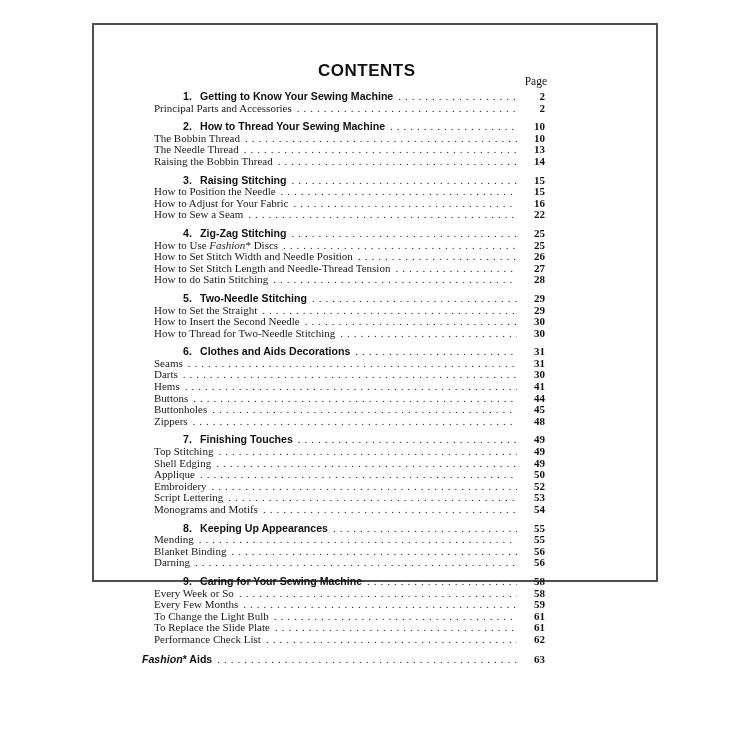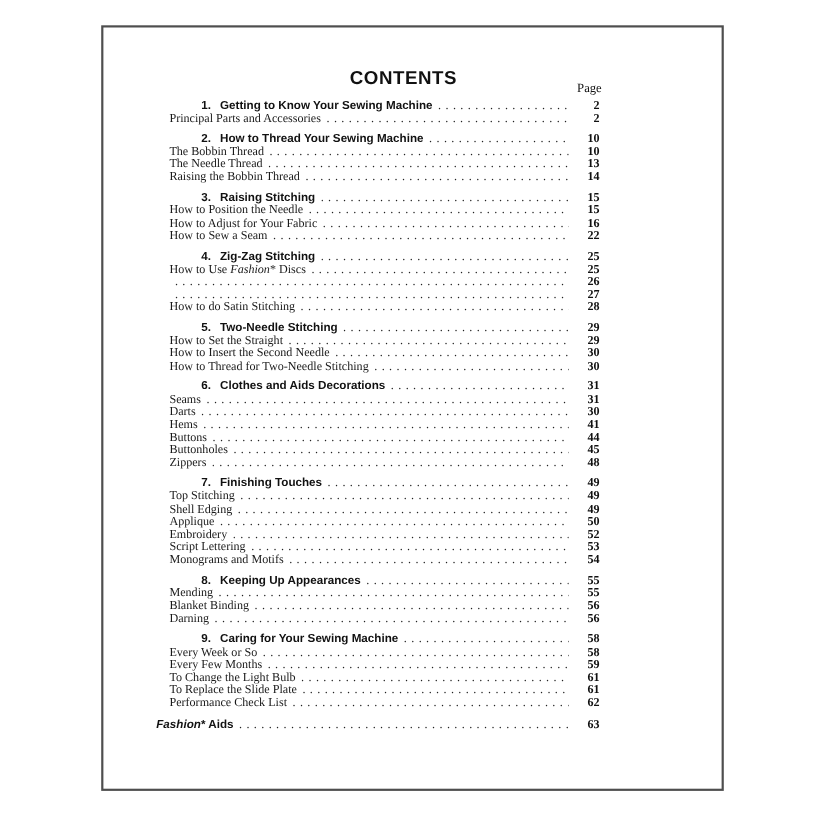--- a/index.html
+++ b/index.html
@@ -7,21 +7,21 @@
     width:750px;height:750px;
     background:#ffffff;
     position:relative;
     font-family:"Liberation Serif",serif;
     color:#1a1a1a;
     overflow:hidden;
   }
   .page-sheet{
     position:absolute;
     left:92px; top:23px;
-    width:566px; height:696px;
+    width:566px; height:559px;
     box-sizing:border-box;
     border:2px solid #4e4e4e;
     background:#ffffff;
   }
   .contents-title{
     position:absolute;
     top:36px; left:224px;
     font-family:"Liberation Sans",sans-serif;
     font-weight:bold;
     font-size:17px;
@@ -162,24 +162,26 @@
           <span class="label"><span>Zig-Zag Stitching</span></span>
           <span class="leader">................................................................................</span>
           <span class="pg">25</span>
         </div>
         <div class="toc-row entry">
           <span class="label"><span>How to Use </span><span class="it">Fashion</span><span>* Discs</span></span>
           <span class="leader">................................................................................</span>
           <span class="pg">25</span>
         </div>
         <div class="toc-row entry">
+          <span class="label"><span>How to Set Stitch Width and Needle Position</span></span>
           <span class="leader">................................................................................</span>
           <span class="pg">26</span>
         </div>
         <div class="toc-row entry">
+          <span class="label"><span>How to Set Stitch Length and Needle-Thread Tension</span></span>
           <span class="leader">................................................................................</span>
           <span class="pg">27</span>
         </div>
         <div class="toc-row entry">
           <span class="label"><span>How to do Satin Stitching</span></span>
           <span class="leader">................................................................................</span>
           <span class="pg">28</span>
         </div>
       </div>
       <div class="toc-section">

